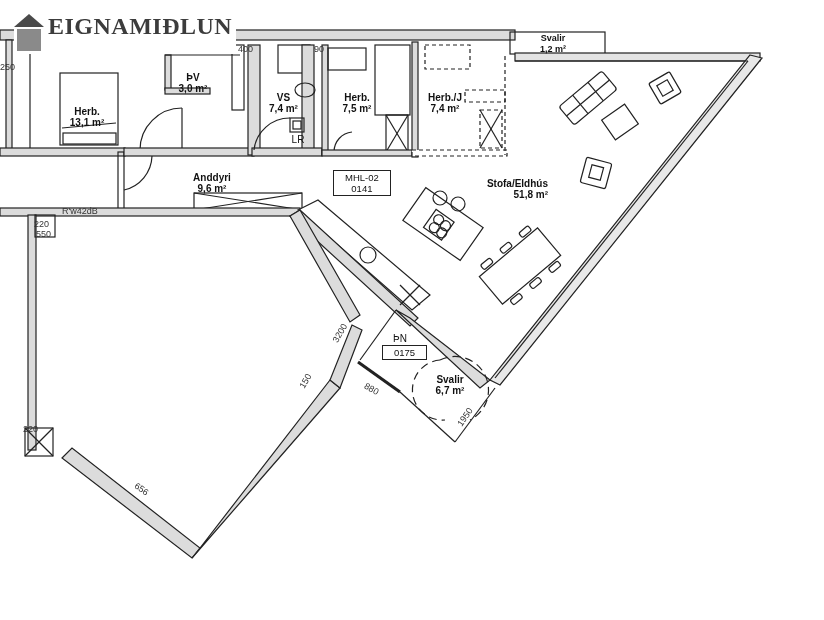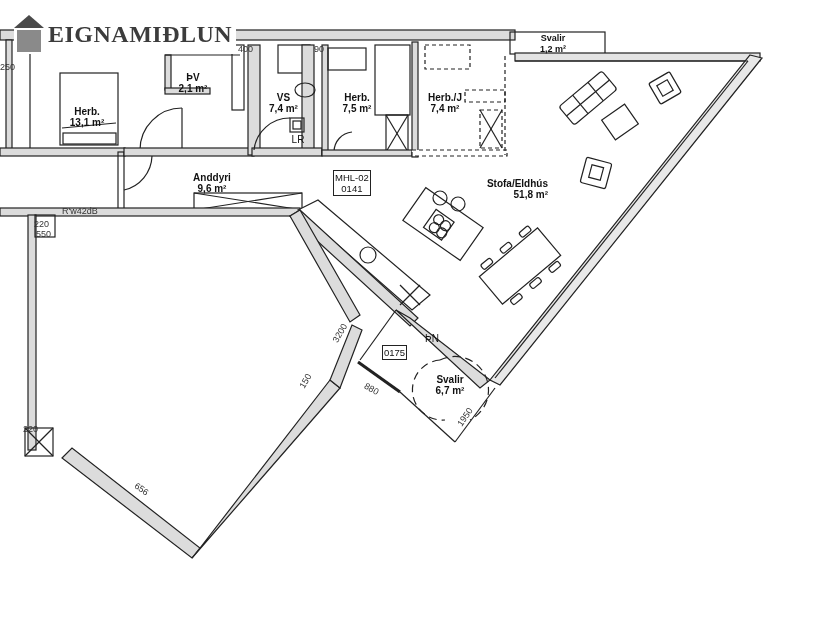--- a/index.html
+++ b/index.html
@@ -1,25 +1,25 @@
 <!DOCTYPE html>
 <html><head>
 <meta charset="utf-8">
 <style>
   html, body { margin:0; padding:0; background:#ffffff; }
   body { width:824px; height:620px; position:relative; overflow:hidden; font-family:"Liberation Sans", sans-serif; }
   #plan { position:absolute; left:0; top:0; width:824px; height:620px; }
-  .logo { position:absolute; left:14px; top:14px; height:40px; display:flex; align-items:center; background:#fff; padding-right:4px; }
+  .logo { position:absolute; left:14px; top:14px; height:40px; display:flex; align-items:flex-start; background:#fff; padding-right:4px; }
   .logo-mark { position:relative; width:30px; height:38px; margin-right:4px; }
   .logo-roof { position:absolute; left:0; top:0; width:0; height:0; border-left:15px solid transparent; border-right:15px solid transparent; border-bottom:13px solid #4a4a4a; }
   .logo-box { position:absolute; left:3px; top:15px; width:24px; height:22px; background:#8a8a8a; }
   .logo-text { font-family:"Liberation Serif", serif; font-size:24px; font-weight:bold; color:#3c3c3c; letter-spacing:0.5px; line-height:24px; margin-bottom:1px; }
   .lbl { position:absolute; font-size:10px; line-height:11px; color:#111; text-align:center; font-family:"Liberation Sans", sans-serif; }
   .lbl b { font-weight:bold; }
-  .tag { position:absolute; font-size:9.5px; line-height:11px; color:#111; border:1px solid #222; padding:1px 1px; text-align:center; background:#fff; }
+  .tag { position:absolute; font-size:9.5px; line-height:11px; color:#111; border:1px solid #222; padding:1px 11px; text-align:center; background:#fff; }
   .dim { position:absolute; font-size:9px; color:#333; white-space:nowrap; }
 </style>
 </head>
 <body>
 
 <svg id="plan" viewBox="0 0 824 620" xmlns="http://www.w3.org/2000/svg">
   <g fill="none" stroke="#222" stroke-width="1.2">
 
     <g>
       <rect x="0" y="30" width="515" height="10" fill="#dcdcdc"></rect>
@@ -173,21 +173,21 @@
   </div>
   <div class="logo-text">EIGNAMIÐLUN</div>
 </div>
 
 <div class="lbl" style="left:62px;top:106px;width:50px;">
   <b>Herb.</b><br>
   <b>13,1 m²</b>
 </div>
 <div class="lbl" style="left:176px;top:72px;width:34px;">
   <b>ÞV</b><br>
-  <b>2,1 m²</b>
+  <b>3,0 m²</b>
 </div>
 <div class="lbl" style="left:262px;top:92px;width:43px;">
   <b>VS</b><br>
   <b>7,4 m²</b>
 </div>
 <div class="lbl" style="left:288px;top:134px;width:20px;">LR</div>
 <div class="lbl" style="left:336px;top:92px;width:42px;">
   <b>Herb.</b><br>
   <b>7,5 m²</b>
 </div>
@@ -209,21 +209,21 @@
 </div>
 <div class="lbl" style="left:430px;top:374px;width:40px;">
   <b>Svalir</b><br>
   <b>6,7 m²</b>
 </div>
 
 <div class="tag" style="left:333px;top:170px;">
   <span>MHL-02</span><br>
   <span>0141</span>
 </div>
-<div class="lbl" style="left:390px;top:333px;width:20px;margin-left:32px;">ÞN</div>
+<div class="lbl" style="left:390px;top:333px;width:20px;">ÞN</div>
 <div class="tag" style="left:382px;top:345px;">0175</div>
 
 <div class="dim" style="left:238px;top:44px;">400</div>
 <div class="dim" style="left:314px;top:44px;">90</div>
 <div class="dim" style="left:0px;top:62px;">250</div>
 <div class="dim" style="left:34px;top:219px;">220</div>
 <div class="dim" style="left:36px;top:229px;">550</div>
 <div class="dim" style="left:62px;top:206px;">R'w42dB</div>
 <div class="dim" style="left:23px;top:424px;">220</div>
 <div class="dim" style="left:330px;top:328px;transform:rotate(-60deg);">3200</div>

